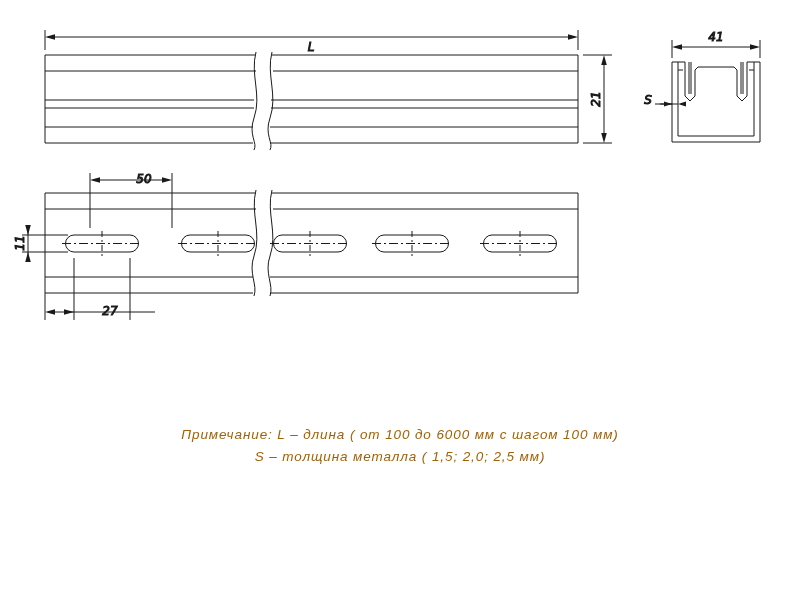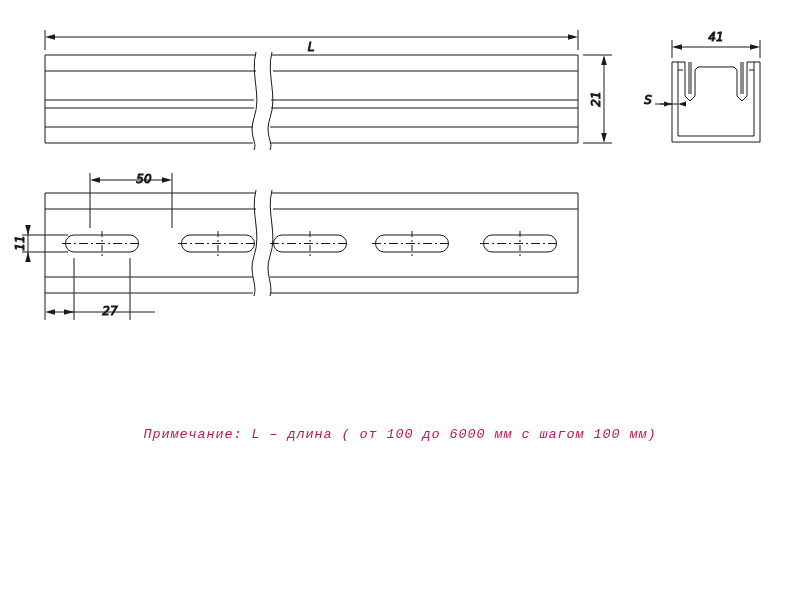--- a/index.html
+++ b/index.html
@@ -20,25 +20,25 @@
     top: 0;
     width: 800px;
     height: 600px;
   }
   .note-block {
     position: absolute;
     left: 0;
     top: 424px;
     width: 800px;
     text-align: center;
-    font-family: Liberation Mono, monospace;
+    font-family: Liberation Sans, sans-serif;
     font-style: italic;
     font-size: 13.5px;
     letter-spacing: 0.9px;
-    color: #be185d;
+    color: #a16207;
     line-height: 22px;
   }
   .note-line {
     display: block;
     white-space: pre;
   }
 </style>
 </head>
 <body>
 
@@ -201,13 +201,14 @@
       <path d="M45,312 L55,309.2 L55,314.8 Z" fill="#1a1a1a" stroke="none"></path>
       <path d="M74,312 L64,309.2 L64,314.8 Z" fill="#1a1a1a" stroke="none"></path>
     </g>
     <text x="110" y="315" font-family="DejaVu Sans, sans-serif" font-style="italic" font-size="12" fill="#1a1a1a" text-anchor="middle">27</text>
 
   </g>
 </svg>
 
 <div class="note-block">
   <span class="note-line">Примечание: L – длина ( от 100 до 6000 мм с шагом 100 мм)</span>
+  <span class="note-line">S – толщина металла ( 1,5; 2,0; 2,5 мм)</span>
 </div>
 
 </body></html>

